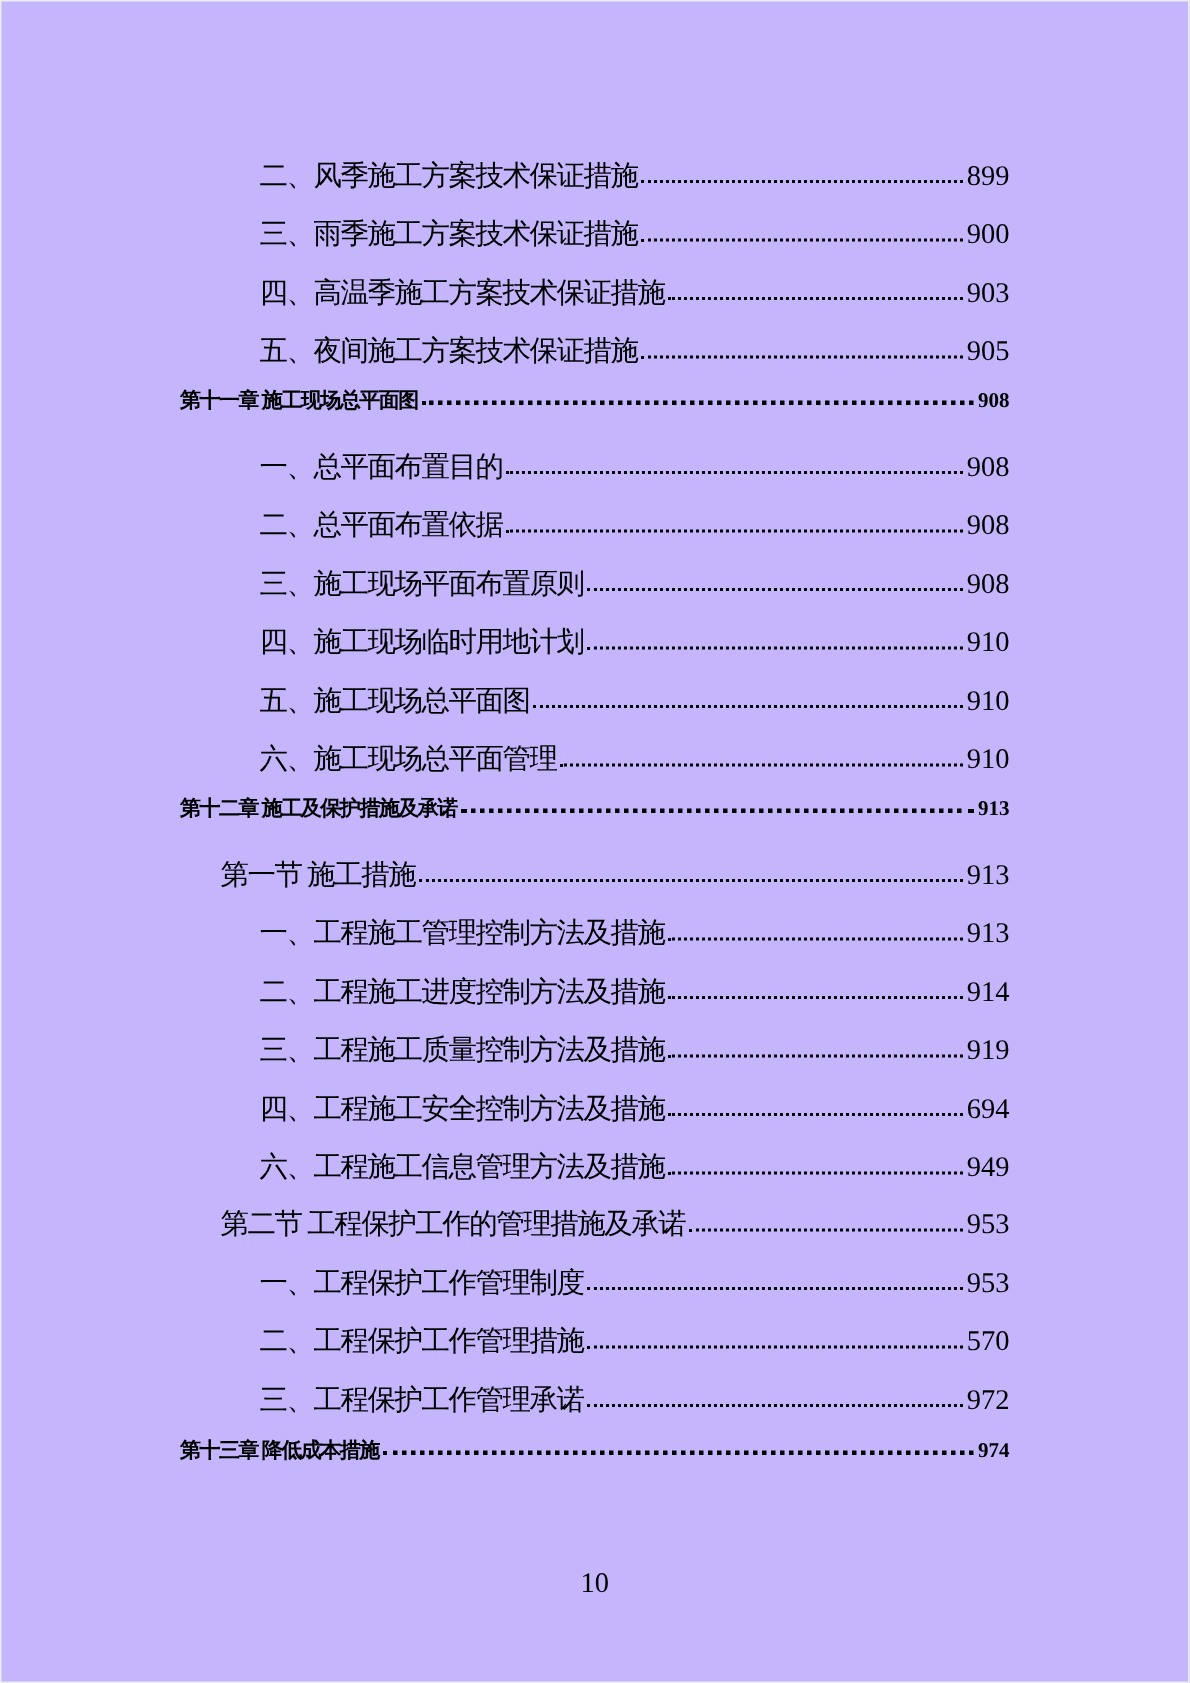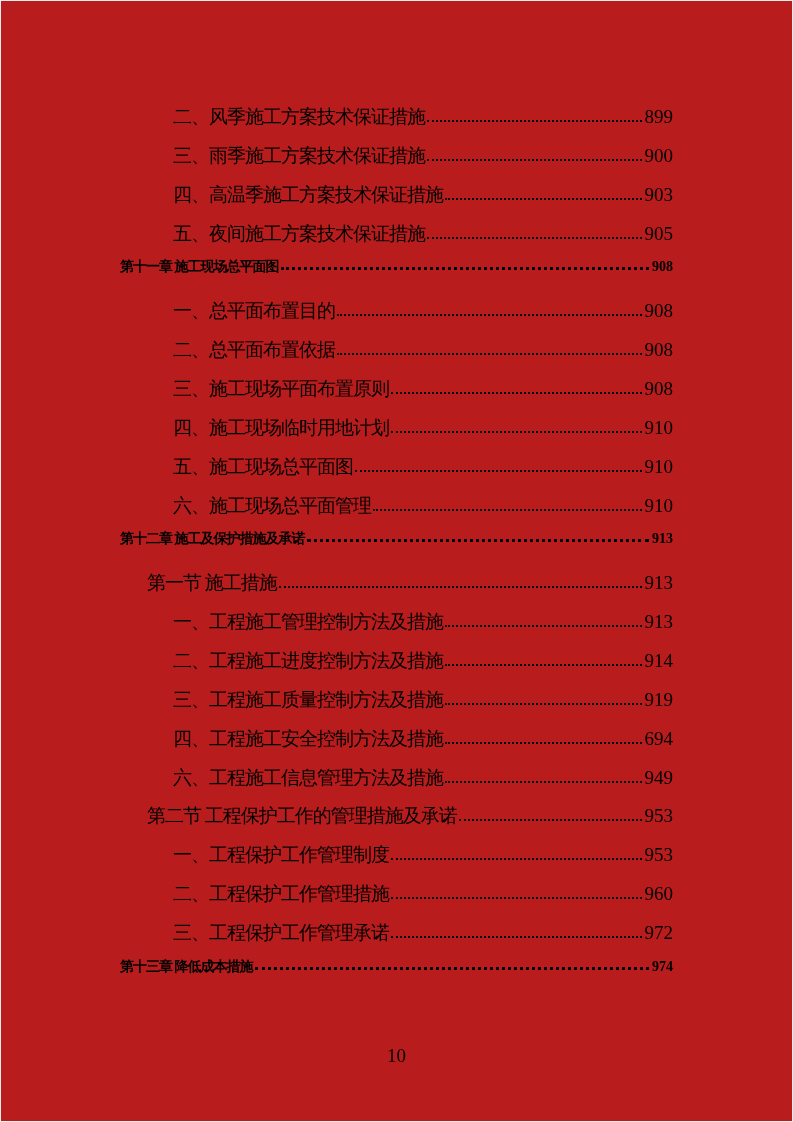--- a/index.html
+++ b/index.html
@@ -11,21 +11,21 @@
     height: 1122px;
     background: #ffffff;
     color: #000000;
     font-family: "Liberation Serif", "DejaVu Serif", serif;
     position: relative;
     overflow: hidden;
   }
   .doc-page {
     position: absolute;
     inset: 0;
-    background: #b91c1c;
+    background: #c4b5fd;
     box-shadow: inset 0 0 0 1px #ededed;
   }
   .toc-list {
     position: absolute;
     top: 95px;
     left: 120px;
     right: 120px;
   }
   .toc-row {
     display: flex;
@@ -186,21 +186,21 @@
         <span class="pagenum">953</span>
       </div>
       <div class="toc-row item">
         <span class="label">一、工程保护工作管理制度</span>
         <span class="leader"></span>
         <span class="pagenum">953</span>
       </div>
       <div class="toc-row item">
         <span class="label">二、工程保护工作管理措施</span>
         <span class="leader"></span>
-        <span class="pagenum">960</span>
+        <span class="pagenum">570</span>
       </div>
       <div class="toc-row item">
         <span class="label">三、工程保护工作管理承诺</span>
         <span class="leader"></span>
         <span class="pagenum">972</span>
       </div>
       <div class="toc-row chapter">
         <span class="label">第十三章 降低成本措施</span>
         <span class="leader"></span>
         <span class="pagenum">974</span>

